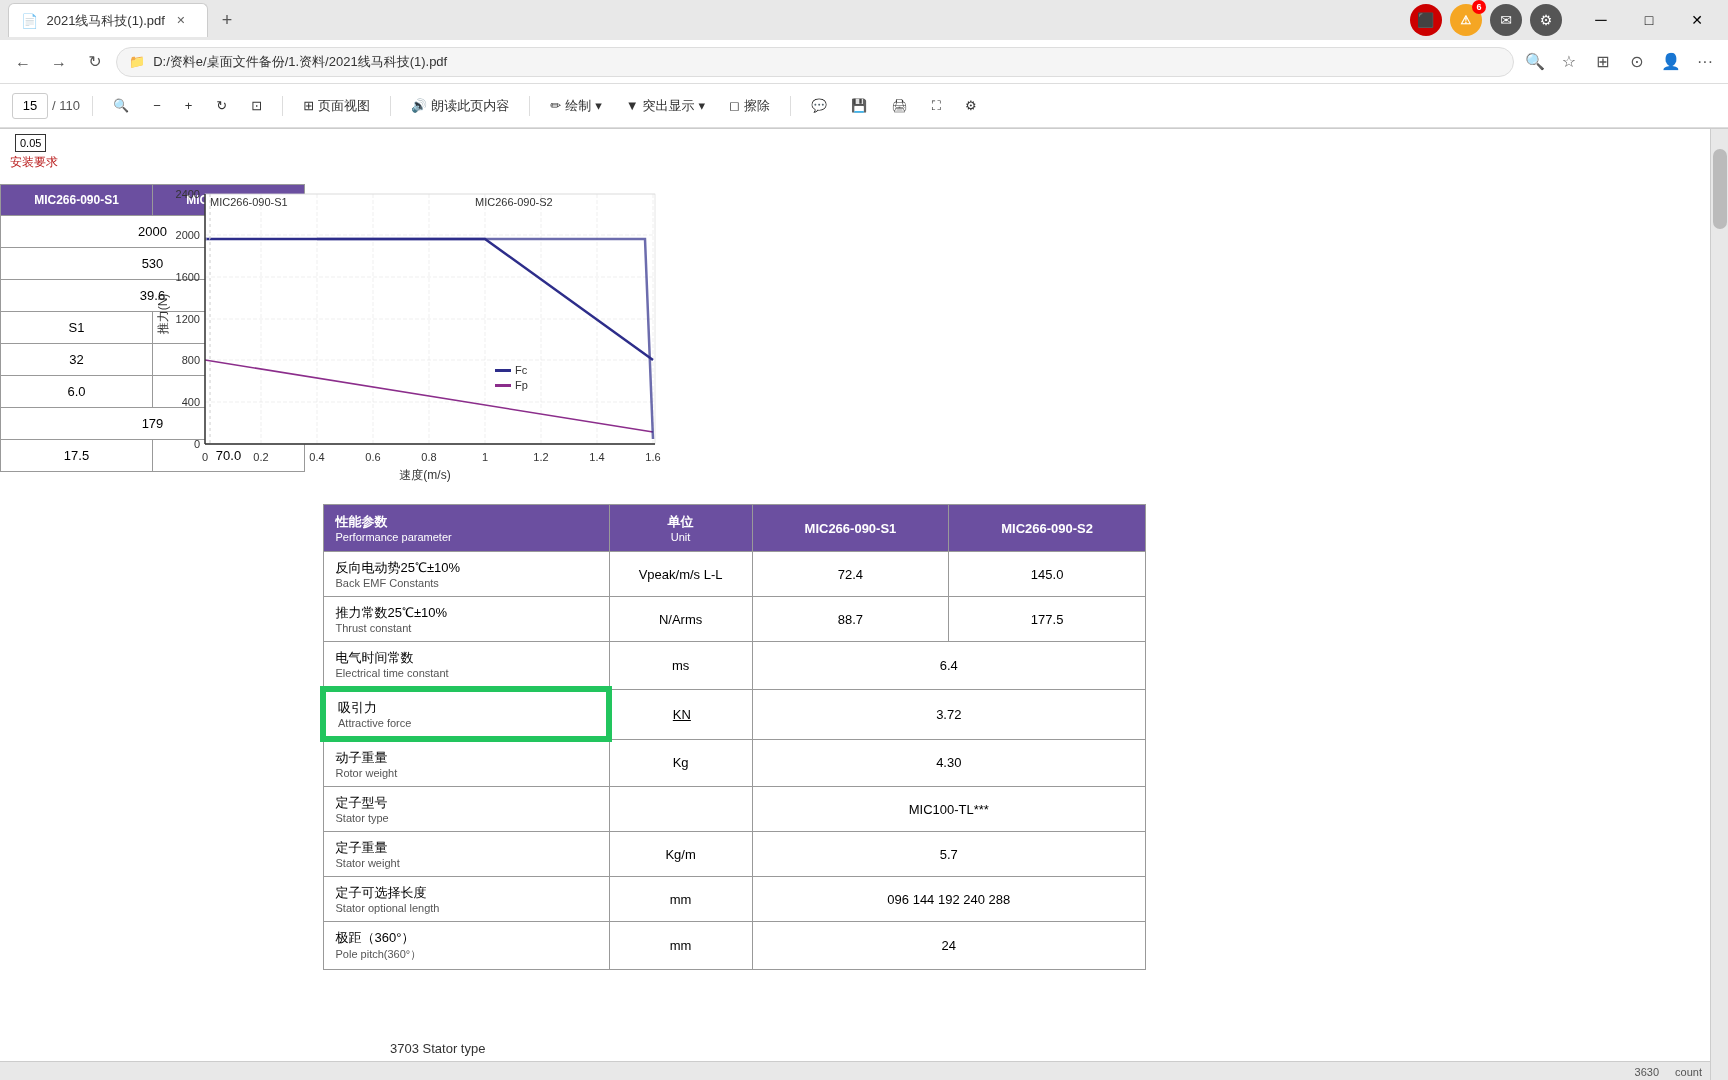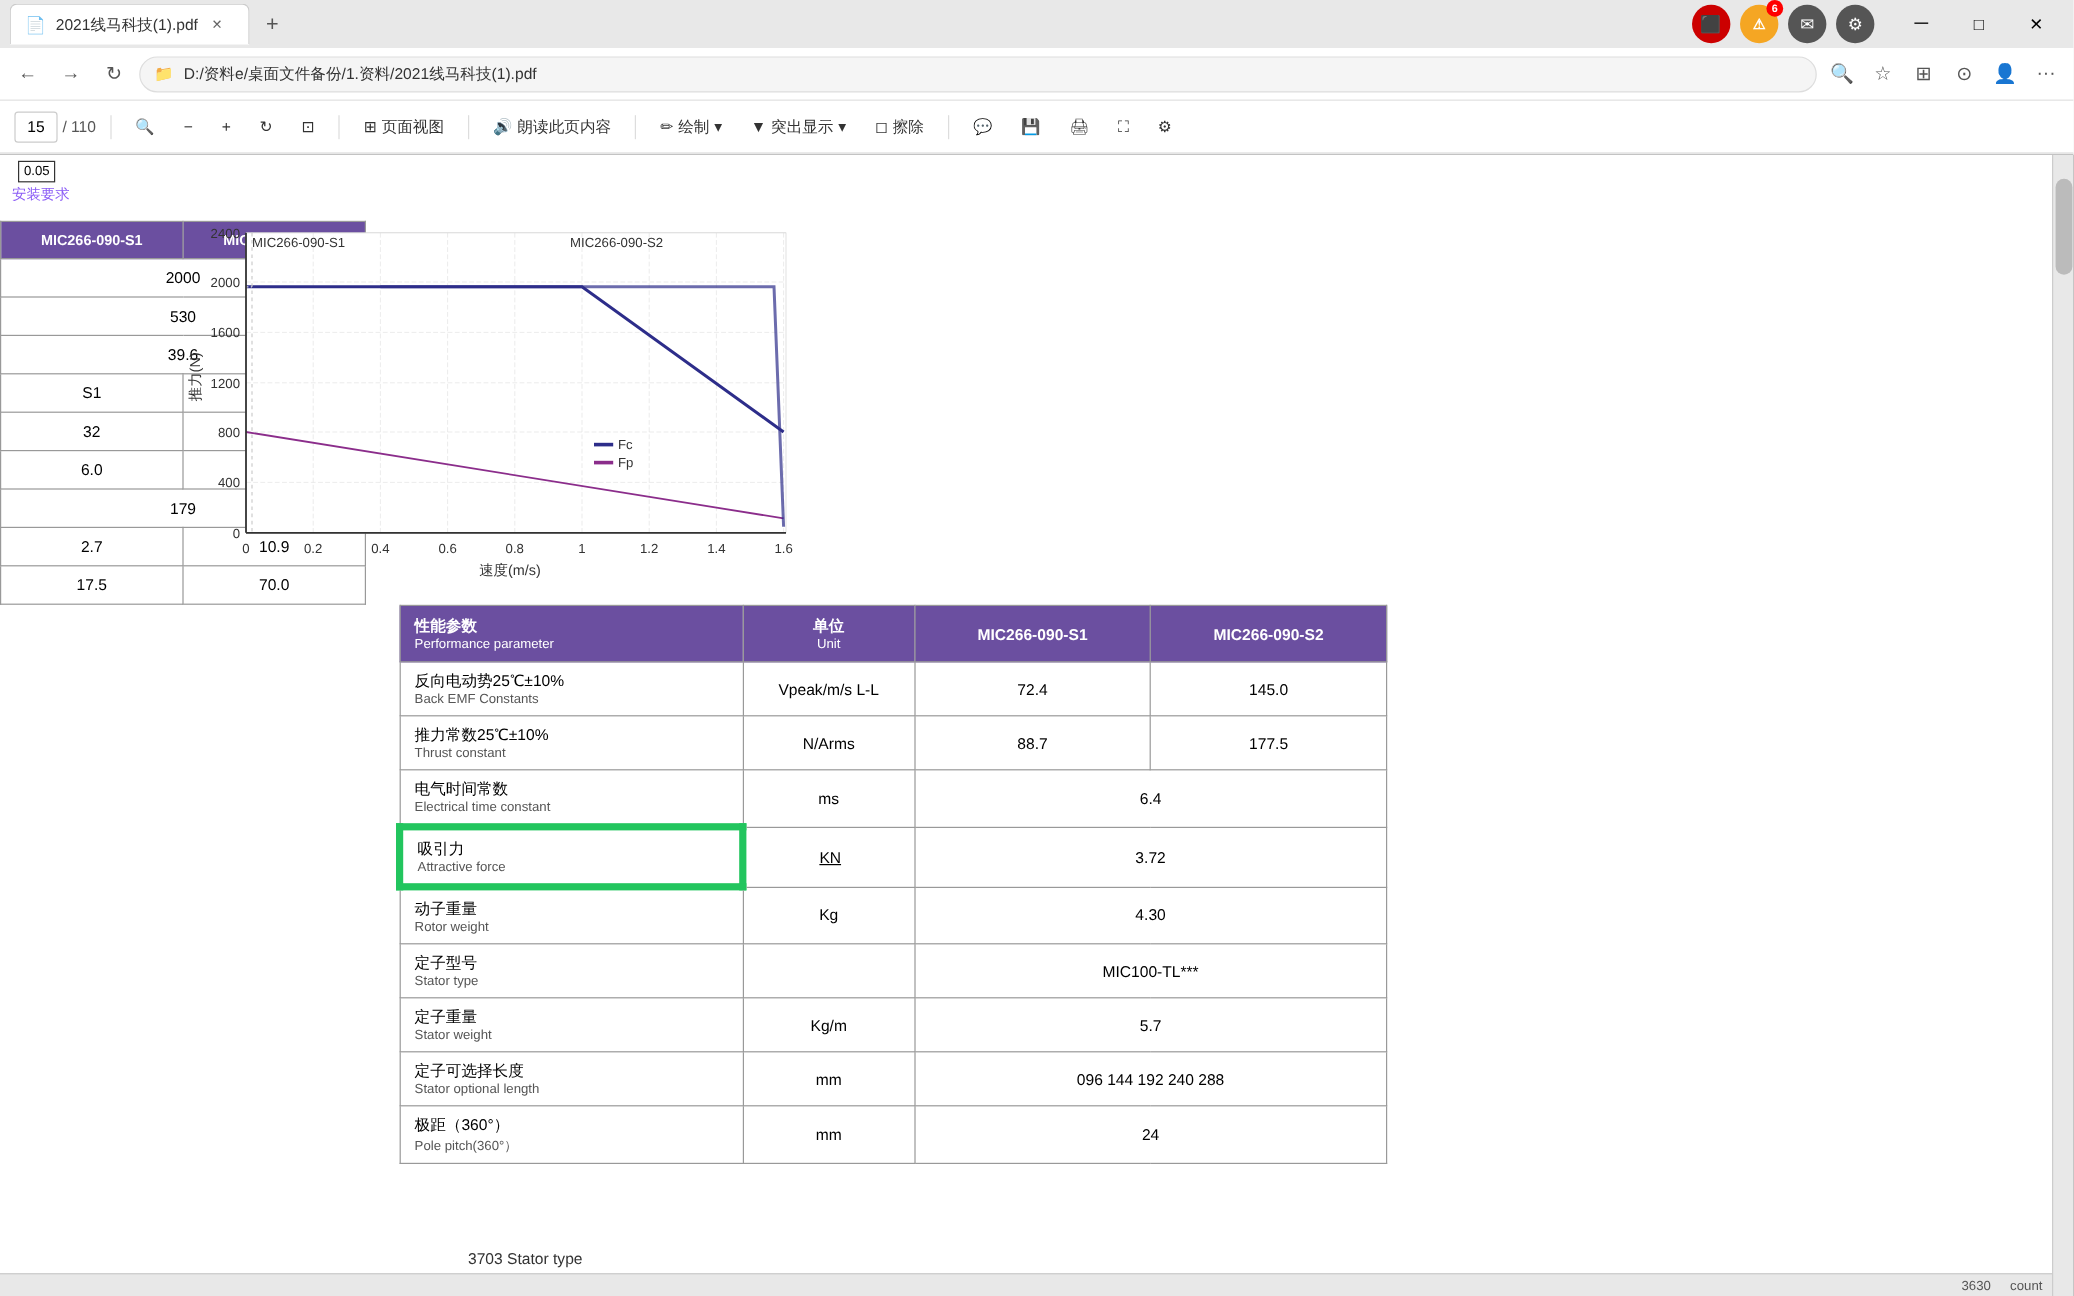--- a/index.html
+++ b/index.html
@@ -114,21 +114,21 @@
 </div>
 
 <div class="pdf-area">
   <div style="position:relative; width:100%; height:100%; background:#888;">
 
     <div style="position:absolute; left:0; top:0; right:18px; bottom:20px; background:white; overflow:hidden;">
 
       <div style="position:absolute; left:15px; top:5px; border:1px solid #333; padding:2px 4px; font-size:11px;">
         <span>0.05</span>
       </div>
-      <div style="position:absolute; left:10px; top:25px; font-size:12px; color:#8b5cf6;text-align:right;">
+      <div style="position:absolute; left:10px; top:25px; font-size:12px; color:#b91c1c;text-align:right;">
         <span>安装要求</span>
       </div>
 
       <div style="position:absolute; left:0; top:55px; width:305px;">
 
         <table class="left-table" style="width:100%; border-collapse:collapse;">
           <tbody>
               <tr>
             <td style="background:#6b4fa0; color:white; font-weight:bold; font-size:12px; text-align:center; border:1px solid #999; padding:8px; width:50%;">MIC266-090-S1</td>
             <td style="background:#6b4fa0; color:white; font-weight:bold; font-size:12px; text-align:center; border:1px solid #999; padding:8px; width:50%;">MIC266-090-S2</td>
@@ -149,24 +149,20 @@
           <tr>
             <td style="text-align:center; border:1px solid #999; padding:8px; font-size:13px;">32</td>
             <td style="text-align:center; border:1px solid #999; padding:8px; font-size:13px;">16</td>
           </tr>
           <tr>
             <td style="text-align:center; border:1px solid #999; padding:8px; font-size:13px;">6.0</td>
             <td style="text-align:center; border:1px solid #999; padding:8px; font-size:13px;">3.0</td>
           </tr>
           <tr>
             <td colspan="2" style="text-align:center; border:1px solid #999; padding:8px; font-size:13px;">179</td>
-          </tr>
-          <tr>
-            <td style="text-align:center; border:1px solid #999; padding:8px; font-size:13px;">2.7</td>
-            <td style="text-align:center; border:1px solid #999; padding:8px; font-size:13px;">10.9</td>
           </tr>
           <tr>
             <td style="text-align:center; border:1px solid #999; padding:8px; font-size:13px;">17.5</td>
             <td style="text-align:center; border:1px solid #999; padding:8px; font-size:13px;">70.0</td>
           </tr>
         </tbody>
           </table>
       </div>
 
       <div style="position:absolute; left:155px; top:55px; width:530px; height:320px;">
@@ -231,21 +227,21 @@
           <text x="360" y="205" font-size="11" fill="#333">Fp</text>
 
           <line x1="50" y1="10" x2="50" y2="260" stroke="#333" stroke-width="1.5"></line>
           <line x1="50" y1="260" x2="500" y2="260" stroke="#333" stroke-width="1.5"></line>
 
           <line x1="55" y1="10" x2="55" y2="260" stroke="#ccc" stroke-dasharray="3,3"></line>
 
         </svg>
       </div>
 
-      <div style="position:absolute; left:330px; top:375px; width:826px;">
+      <div style="position:absolute; left:320px; top:375px; width:826px;">
         <table style="border-collapse:collapse; width:100%; font-size:13px;">
 
           <tbody>
               <tr>
             <td style="background:#6b4fa0; color:white; font-weight:bold; border:1px solid #999; padding:8px 12px; width:240px;">
               <div>性能参数</div>
               <div style="font-size:11px; font-weight:normal;">Performance parameter</div>
             </td>
             <td style="background:#6b4fa0; color:white; font-weight:bold; border:1px solid #999; padding:8px 12px; text-align:center; width:120px;">
               <div>单位</div>

